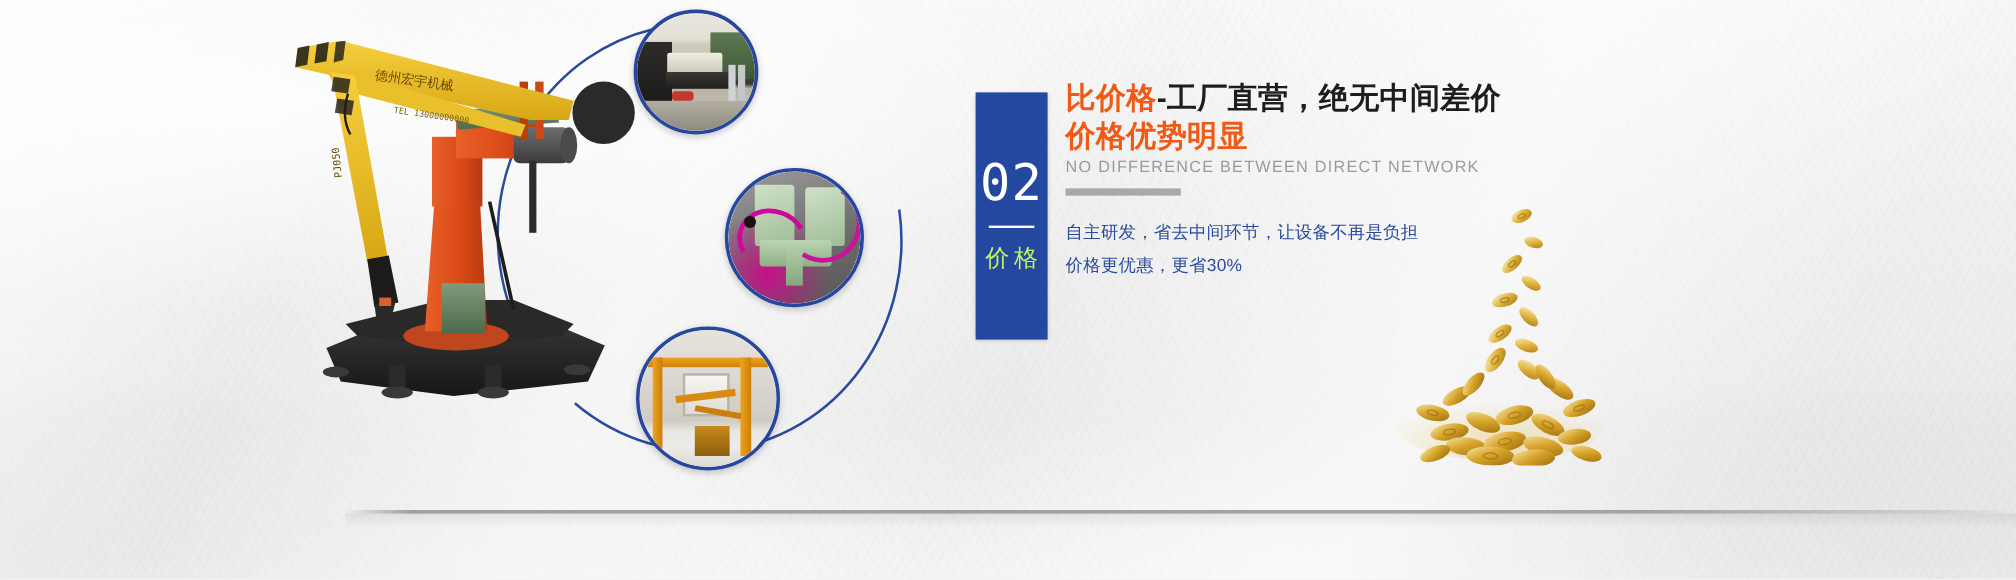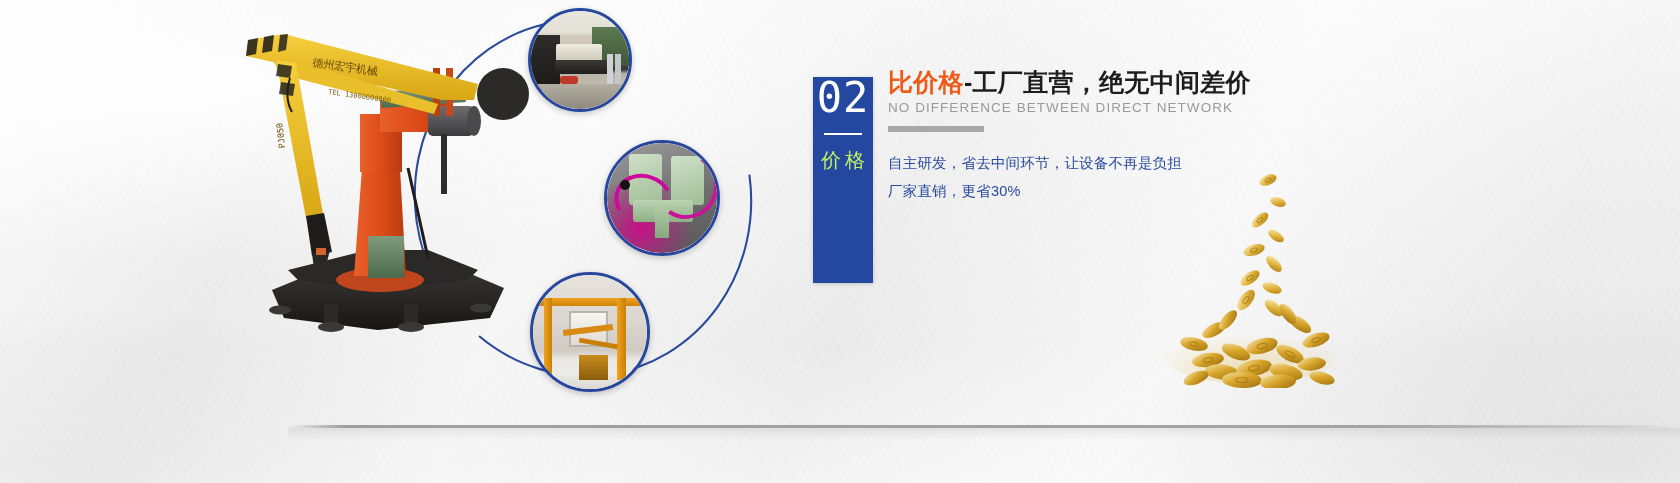--- a/index.html
+++ b/index.html
@@ -84,21 +84,21 @@
   .p-gantry .arm{position:absolute;left:26%;top:46%;width:44%;height:5%;background:#d98a12;transform:rotate(-7deg);}
   .p-gantry .arm2{position:absolute;left:40%;top:58%;width:34%;height:4%;background:#c97f08;transform:rotate(10deg);}
   .p-gantry .tool{position:absolute;left:40%;top:70%;width:26%;height:22%;background:linear-gradient(180deg,#c98a1c,#8a5e0d);}
   .p-gantry .floor{position:absolute;left:0;top:86%;width:100%;height:14%;background:linear-gradient(180deg,#eceae6,#dcd9d3);}
   
   .dot-big{position:absolute;left:477px;top:68px;width:52px;height:52px;border-radius:50%;background:#2b2a28;}
   
   .numbox{
     position:absolute;left:813px;top:77px;width:60px;height:206px;
     background:#2448a0;
-    display:flex;flex-direction:column;align-items:center;justify-content:flex-start;
+    display:flex;flex-direction:column;align-items:center;justify-content:center;
     box-shadow:0 1px 4px rgba(0,0,0,.18);
   }
   .numbox .num{
     color:#fff;font-size:42px;line-height:1;font-weight:400;
     letter-spacing:1px;margin-bottom:14px;
     font-family:"DejaVu Sans Mono","Liberation Mono",monospace;
   }
   .numbox .rule{width:38px;height:2px;background:#fff;margin-bottom:12px;}
   .numbox .cn{color:#bef264;font-size:20px;font-weight:normal;letter-spacing:4px;text-indent:4px;}
   
@@ -268,25 +268,26 @@
   <div class="numbox">
     <div class="num">02</div>
     <div class="rule"></div>
     <div class="cn">价格</div>
   </div>
 
   <div class="textblock">
     <div class="headline">
       <span class="hl-orange">比价格</span><span class="hl-dark">-工厂直营，绝无中间差价</span>
     </div>
+    <div class="headline2">价格优势明显</div>
     <div class="sub-en">NO DIFFERENCE BETWEEN DIRECT NETWORK</div>
     <div class="gray-bar"></div>
     <div class="bullets">
       <div class="bullet">自主研发，省去中间环节，让设备不再是负担</div>
-      <div class="bullet">厂家直销，更省30%</div>
+      <div class="bullet">价格更优惠，更省30%</div>
     </div>
   </div>
 
   <svg class="coins" viewBox="0 0 190 220">
     <defs>
       <linearGradient id="gold1" x1="0" y1="0" x2="1" y2="1">
         <stop offset="0" stop-color="#f6e6ac"></stop>
           <stop offset=".45" stop-color="#d9a62c"></stop>
           <stop offset="1" stop-color="#9a6c0c"></stop>
       </linearGradient>

